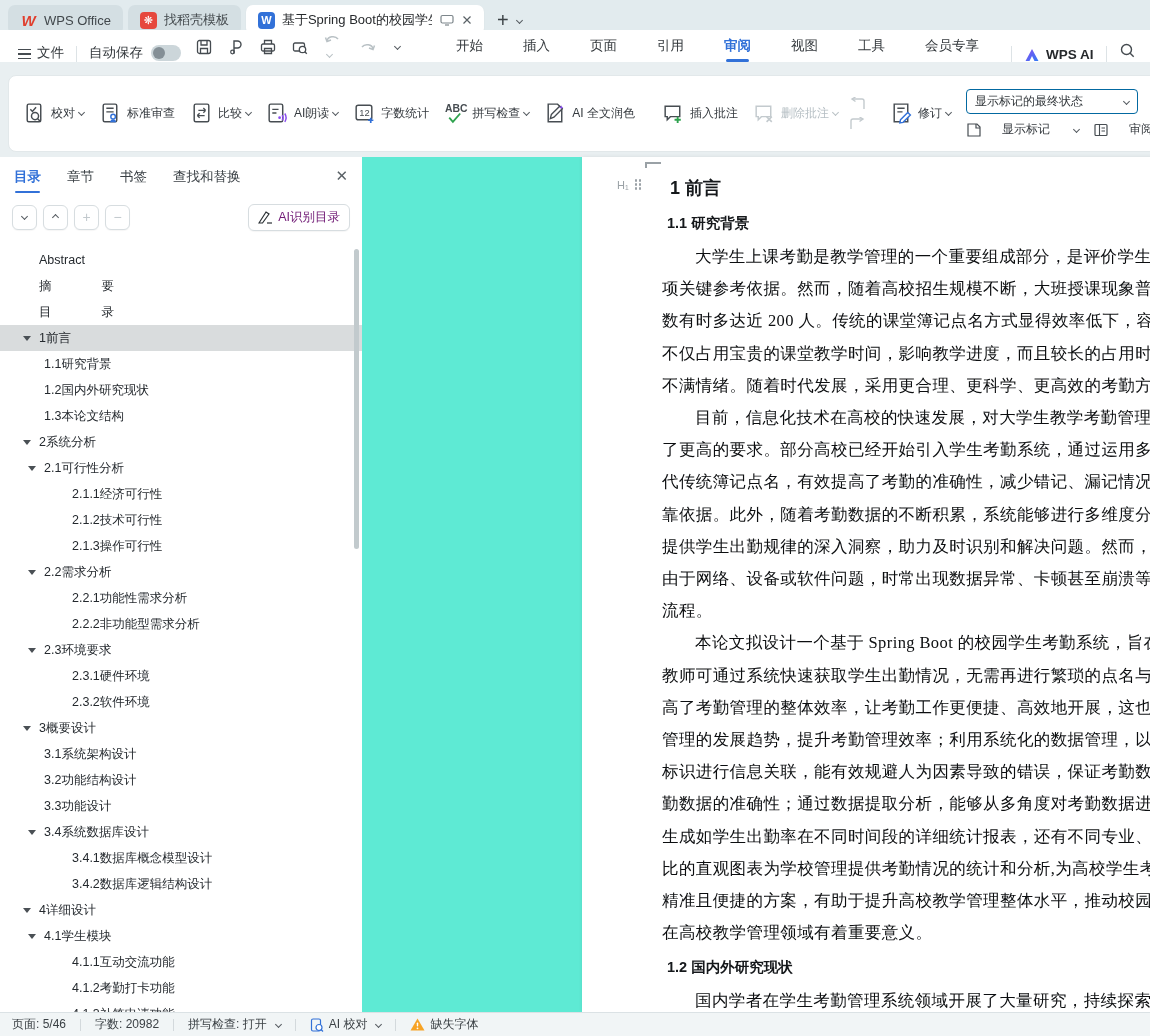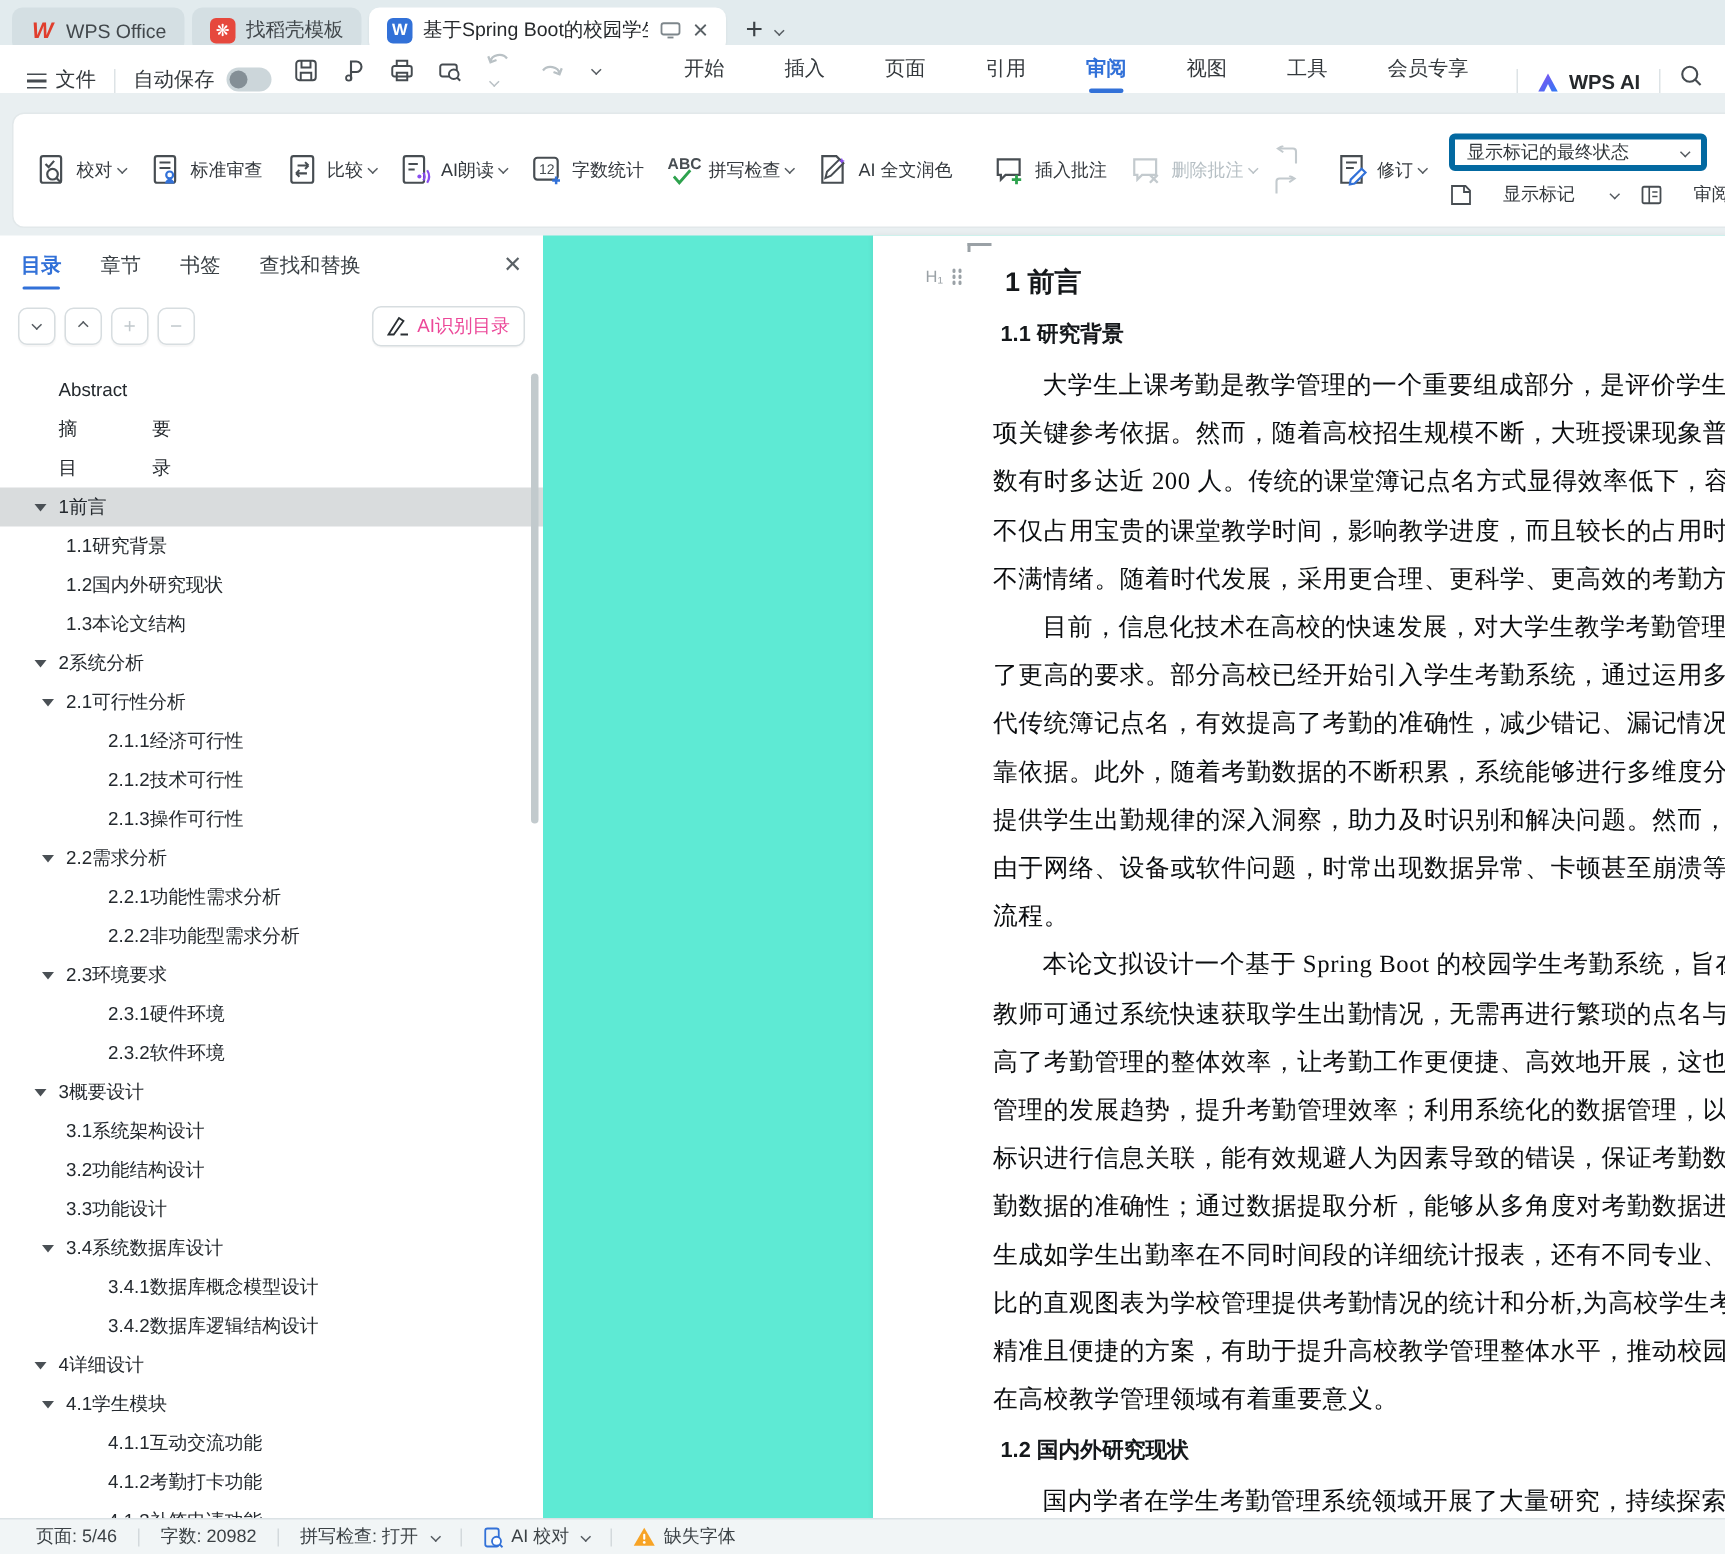--- a/index.html
+++ b/index.html
@@ -44,39 +44,39 @@
   .ribbonzone { position:absolute; left:0; top:72px; width:1150px; height:85px; background:#e9eff1; }
   .ribbon-panel { position:absolute; left:8px; top:3px; width:1160px; height:77px; background:#ffffff; border:1px solid #e2e8ea; border-radius:8px; display:flex; align-items:stretch; padding:4px 6px; }
   .rgroup { display:flex; align-items:center; }
   .rdiv { width:1px; background:#e6ebed; margin:8px 6px; }
   .bigbtn { display:flex; flex-direction:row; align-items:center; justify-content:center; gap:4px; padding:4px 7px; border-radius:6px; }
   .bigbtn .lbl { font-size:12px; color:#34393e; white-space:nowrap; }
   .bigbtn.dis .lbl { color:#b6bfc4; }
   .navcol { display:flex; flex-direction:column; gap:6px; margin:0 4px; }
   .navcol svg { display:block; }
   .tr-col { display:flex; flex-direction:column; justify-content:center; gap:9px; margin-left:4px; }
-  .dd-box { width:172px; height:25px; border:4px solid #0369a1; border-radius:4px; background:#fff; display:flex; align-items:center; justify-content:space-between; padding:0 8px; font-size:12px; color:#33383c; white-space:nowrap; }
+  .dd-box { width:172px; height:25px; border:1px solid #0369a1; border-radius:4px; background:#fff; display:flex; align-items:center; justify-content:space-between; padding:0 8px; font-size:12px; color:#33383c; white-space:nowrap; }
   .smallrow { display:flex; align-items:center; gap:14px; margin-top:7px; }
   .smallbtn { display:flex; align-items:center; gap:20px; font-size:12px; color:#34393e; white-space:nowrap; }
   .cjkrow { display:flex; align-items:center; gap:4px; font-size:12px; color:#34393e; white-space:nowrap; }
   .cjkglyph { font-size:11px; color:#474d52; border-radius:2px; }
 
   
   .sidebar { position:absolute; left:0; top:157px; width:362px; height:855px; background:#ffffff; }
   .sb-tabs { display:flex; align-items:center; height:40px; padding-left:14px; font-size:13.5px; color:#3a4045; position:relative; }
   .sb-tab { margin-right:26px; position:relative; height:40px; display:flex; align-items:center; }
   .sb-tab.active { color:#3271d8; font-weight:bold; }
   .sb-tab.active::after { content:""; position:absolute; left:1px; right:1px; bottom:4px; height:2.5px; border-radius:2px; background:#3271d8; }
   .sb-close { position:absolute; right:14px; top:10px; font-size:15px; color:#5a6166; }
   .sb-controls { position:absolute; left:12px; top:46px; right:12px; height:28px; display:flex; align-items:center; gap:6px; }
   .sq-btn { width:25px; height:25px; border:1px solid #d7dde0; border-radius:6px; background:#fff; display:flex; align-items:center; justify-content:center; box-shadow:0 1px 1px rgba(0,0,0,.04); }
   .sq-btn .cv { margin:0; }
   .sq-btn .up { transform:rotate(-135deg); margin-top:3px; }
   .sq-btn .pm { font-size:14px; color:#c2c9cd; line-height:1; }
-  .ai-toc-btn { margin-left:auto; height:27px; border:1px solid #d7dde0; border-radius:6px; background:#fff; display:flex; align-items:center; gap:5px; padding:0 9px; font-size:12.5px; color:#ec4899; box-shadow:0 1px 1px rgba(0,0,0,.04); }
+  .ai-toc-btn { margin-left:auto; height:27px; border:1px solid #d7dde0; border-radius:6px; background:#fff; display:flex; align-items:center; gap:5px; padding:0 9px; font-size:12.5px; color:#701a75; box-shadow:0 1px 1px rgba(0,0,0,.04); }
   .toc-list { position:absolute; left:0; top:90px; width:362px; bottom:0; overflow:hidden; }
   .toc-row { height:26px; display:flex; align-items:center; font-size:12.5px; color:#24292e; white-space:nowrap; }
   .toc-row.selected { background:#d9dcdd; }
   .toc-row.lvl1 { padding-left:23px; }
   .toc-row.lvl2 { padding-left:28px; }
   .toc-row.lvl3 { padding-left:56px; }
   .toc-arrow { width:16px; display:flex; align-items:center; }
   .toc-arrow::before { content:""; width:0; height:0; border-left:4px solid transparent; border-right:4px solid transparent; border-top:5px solid #4a5055; }
   .toc-arrow.empty::before { border:none; }
   .sb-scroll { position:absolute; right:3px; top:92px; width:5px; height:300px; border-radius:3px; background:#c2cacd; }
@@ -88,21 +88,21 @@
   .dotgrid { display:grid; grid-template-columns:repeat(2,4px); grid-auto-rows:4px; }
   .dotgrid i { width:2.5px; height:2.5px; border-radius:50%; background:#9aa1a6; }
   .cornermark { position:absolute; left:63px; top:5px; width:16px; height:6px; border-top:2px solid #9aa1a6; border-left:2px solid #9aa1a6; }
   .doccontent { position:absolute; left:80px; top:14px; right:0; }
   .doc-h1 { font-size:18px; font-weight:bold; color:#15181b; line-height:34px; padding-left:8px; font-family:"Liberation Sans","DejaVu Sans",sans-serif; }
   .doc-h2 { font-size:14.5px; font-weight:bold; color:#15181b; line-height:36px; padding-left:5px; font-family:"Liberation Sans","DejaVu Sans",sans-serif; }
   .doc-line { font-family:"Liberation Serif","DejaVu Serif",serif; font-size:16.5px; color:#0c0e10; line-height:32.2px; letter-spacing:.4px; white-space:nowrap; }
   .doc-line.indent { text-indent:33px; }
 
   
-  .statusbar { position:absolute; left:0; top:1012px; width:1150px; height:24px; background:#f1f5f6; border-top:1px solid #dbe2e5; display:flex; align-items:center; font-size:12px; color:#3b4145; padding-left:24px; }
+  .statusbar { position:absolute; left:0; top:1012px; width:1150px; height:24px; background:#f1f5f6; border-top:1px solid #dbe2e5; display:flex; align-items:center; font-size:12px; color:#3b4145; padding-left:12px; }
   .st-div { width:1px; height:12px; background:#d3d9dc; margin:0 14px; }
   .st-item { display:flex; align-items:center; gap:5px; white-space:nowrap; }
 </style>
 </head>
 <body>
 
 <div class="screen">
 
   <div class="tabbar">
     <div class="tab">

